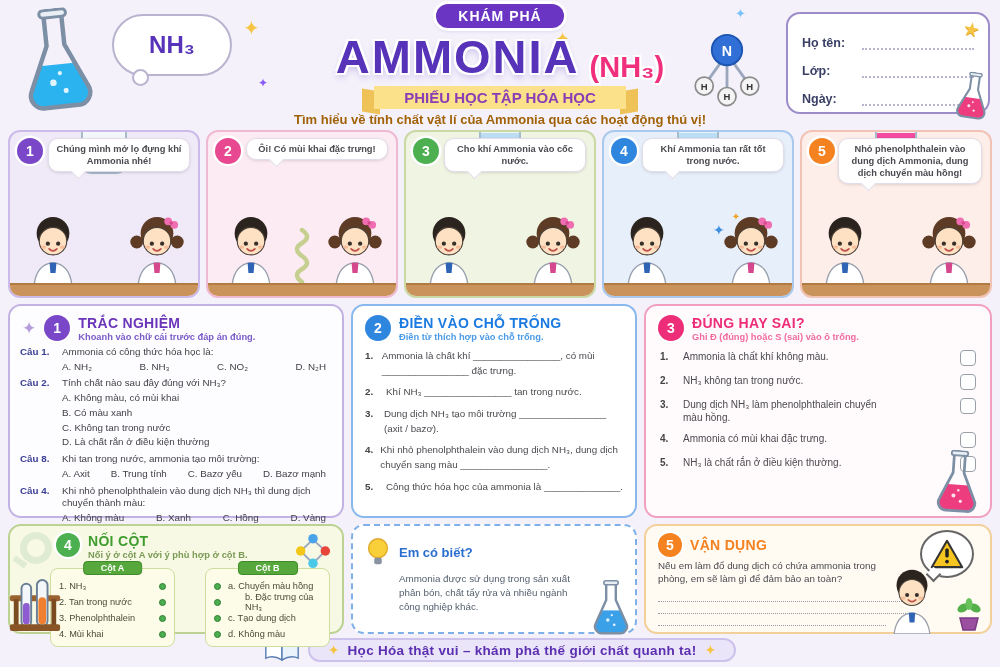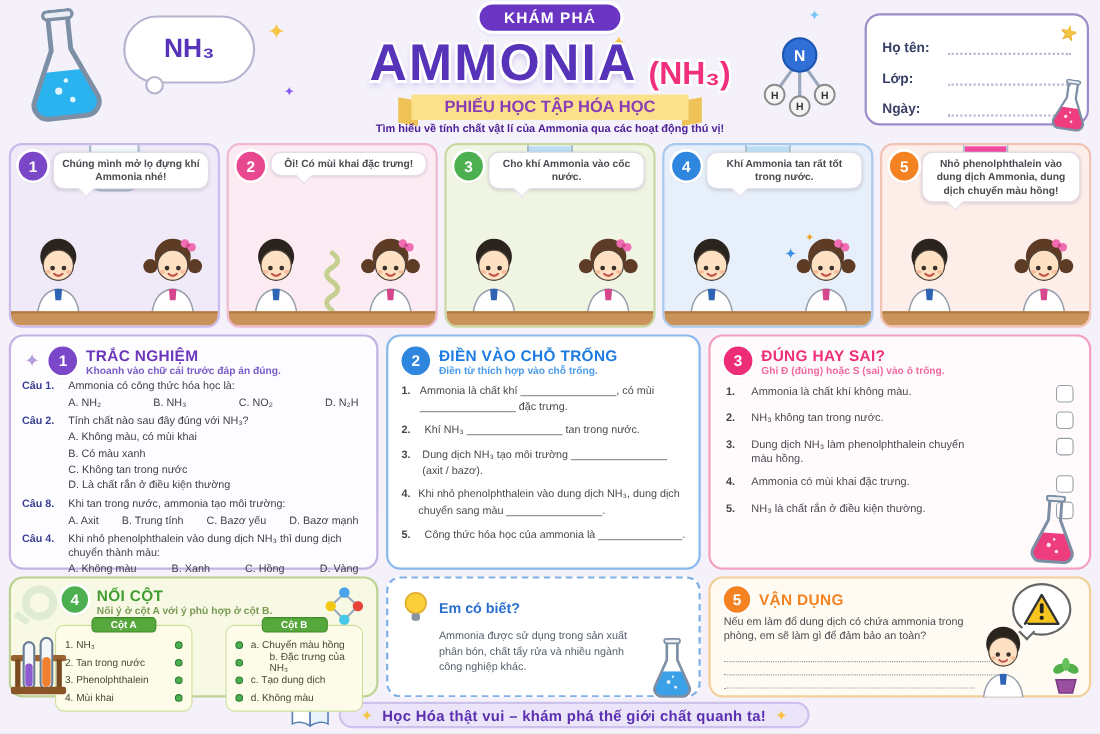--- a/index.html
+++ b/index.html
@@ -20,21 +20,21 @@
   .big-row{margin-top:1px;display:flex;align-items:flex-end;justify-content:center;gap:10px}
   .big-title{font-size:47px;font-weight:800;color:#5633b8;letter-spacing:2px;
     text-shadow:-2px -2px 0 #fff,2px -2px 0 #fff,-2px 2px 0 #fff,2px 2px 0 #fff,0 4px 7px rgba(86,51,184,.30)}
   .big-formula{font-size:29px;font-weight:800;color:#f0307d;
     text-shadow:-2px -2px 0 #fff,2px -2px 0 #fff,-2px 2px 0 #fff,2px 2px 0 #fff}
   .ribbon{position:relative;display:inline-block;background:#fbe189;color:#8a3db5;font-weight:800;
           font-size:15px;padding:3px 30px;margin-top:2px}
   .ribbon::before,.ribbon::after{content:"";position:absolute;top:4px;width:18px;height:100%;background:#eec257;z-index:-1}
   .ribbon::before{left:-12px;transform:skewY(10deg)}
   .ribbon::after{right:-12px;transform:skewY(-10deg)}
-  .subtitle{position:absolute;left:0;right:0;top:112px;text-align:center;font-size:10px;font-weight:700;color:#4c1d95}
+  .subtitle{position:absolute;left:0;right:0;top:112px;text-align:center;font-size:13px;font-weight:700;color:#a16207}
   .molecule{position:absolute;left:690px;top:28px}
   .namecard{position:absolute;right:10px;top:12px;width:204px;height:102px;background:#fff;
             border:2px solid #9c8cc9;border-radius:14px;padding:8px 14px 6px}
   .ncrow{display:flex;align-items:flex-end;gap:8px;height:28px}
   .nclabel{font-size:12.5px;font-weight:700;color:#3a3f66;width:52px}
   .ncline{flex:1;border-bottom:2px dotted #b9b3cf;height:20px}
   .nc-star{position:absolute;right:8px;top:4px;font-size:19px;color:#f6c445;transform:rotate(12deg);
            text-shadow:0 1px 0 #d89c1e}
   .nc-flask{position:absolute;right:-6px;bottom:-8px;transform:rotate(8deg)}
   .spark{position:absolute;font-size:16px}

